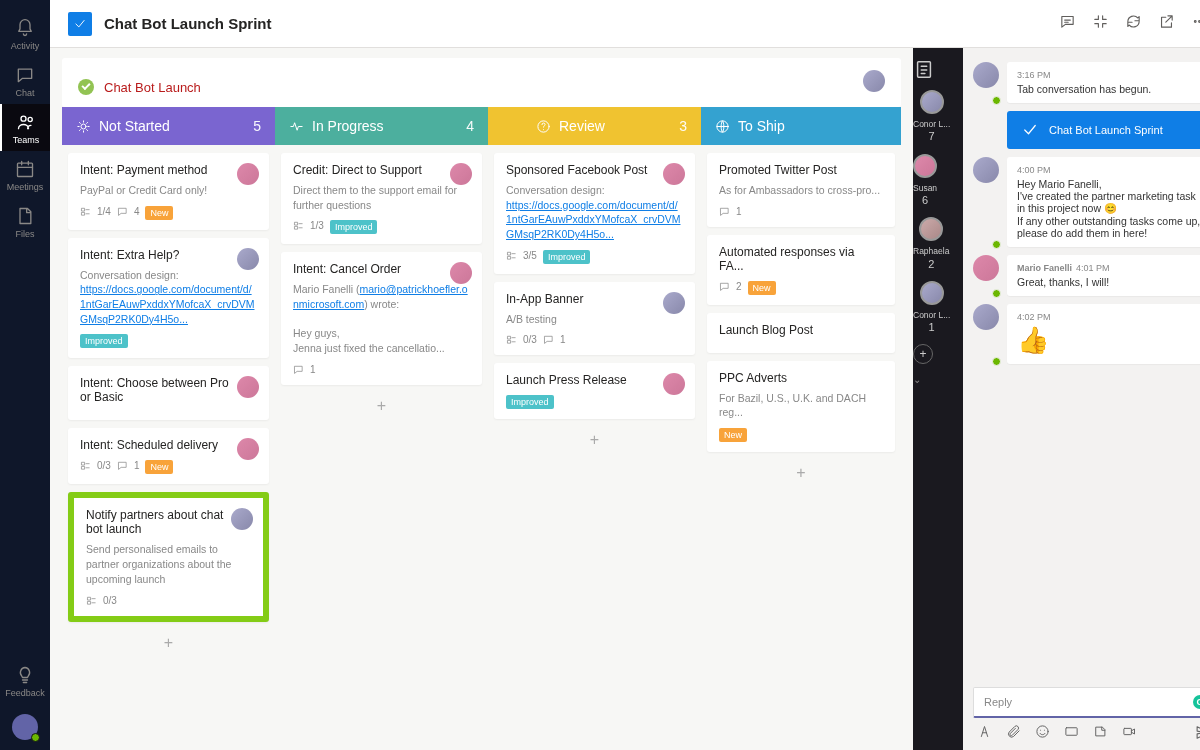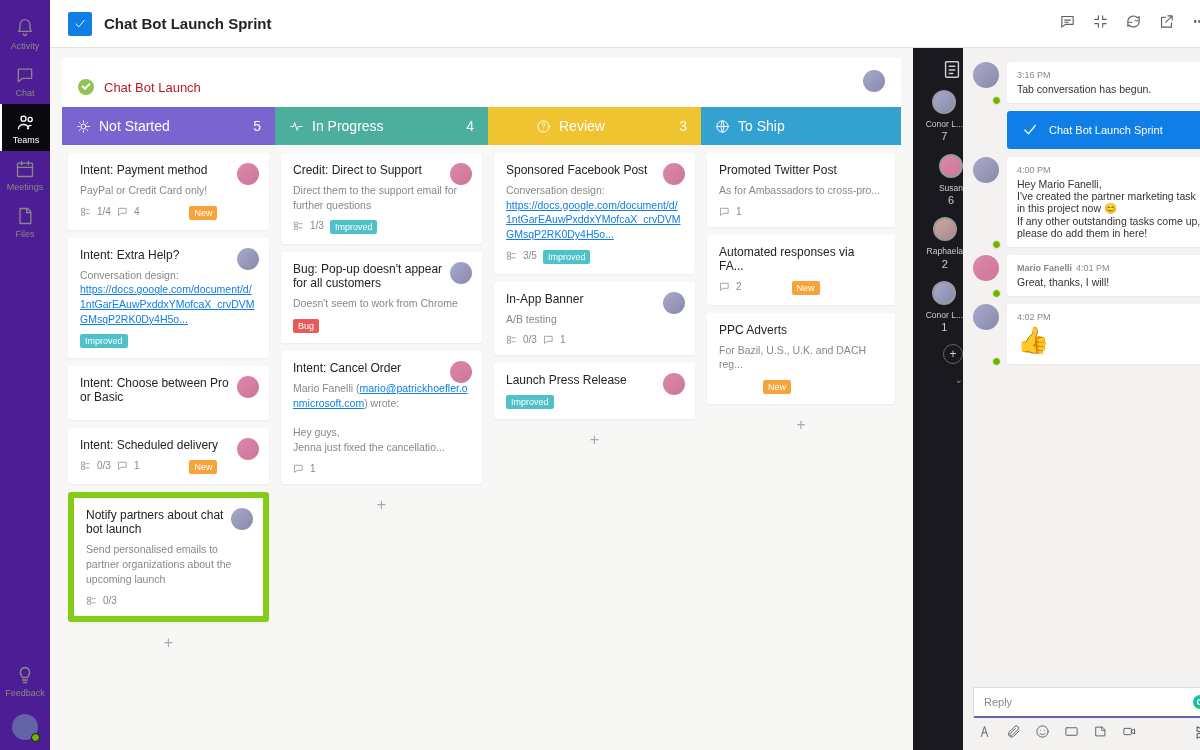--- a/index.html
+++ b/index.html
@@ -1,17 +1,17 @@
 <!DOCTYPE html>
 <html><head>
 <meta charset="utf-8">
 <style>
 * { box-sizing: border-box; margin: 0; padding: 0; font-family: -apple-system, "Segoe UI", sans-serif; }
 body { width: 1200px; height: 750px; overflow: hidden; display: flex; background: #f3f2f1; }
-.rail { width: 68px; background: #4c1d95; display: flex; flex-direction: column; align-items: center; padding-top: 10px; color: #8a8886; }
+.rail { width: 68px; background: #0f172a; display: flex; flex-direction: column; align-items: center; padding-top: 10px; color: #8a8886; }
 .rail-item { width: 50px; display: flex; flex-direction: column; align-items: center; padding: 8px 0 6px; font-size: 9px; cursor: pointer; }
 .rail-item.active { background: #0a0910; color: #fff; border-left: 2px solid #fff; }
 .rail-icon { width: 20px; height: 20px; margin-bottom: 3px; position: relative; }
 .rail-spacer { flex: 1; }
 .rail-avatar { width: 26px; height: 26px; border-radius: 50%; background: #6264a7; margin: 10px 0; position: relative; }
 .presence { position: absolute; right: -2px; bottom: -2px; width: 9px; height: 9px; background: #6bb700; border-radius: 50%; border: 1.5px solid #14131b; }
 .main { flex: 1; display: flex; flex-direction: column; background: #fff; }
 .topbar { height: 48px; display: flex; align-items: center; padding: 0 18px; border-bottom: 1px solid #e1dfdd; }
 .tab-chk { width: 24px; height: 24px; background: #0f7ee6; border-radius: 2px; display: flex; align-items: center; justify-content: center; margin-right: 12px; }
 .tab-chk svg { stroke: #fff; }
@@ -40,25 +40,25 @@
 .col-body { flex: 1; padding: 8px 6px 14px; overflow-y: auto; display: flex; flex-direction: column; gap: 8px; background: #f7f7f5; }
 .card { background: #fff; border-radius: 3px; padding: 10px 12px 10px; position: relative; box-shadow: 0 1px 2px rgba(0,0,0,.05); }
 .card.sel { border: 6px solid #84cc16; }
 .card-title { font-size: 12px; color: #252423; margin-bottom: 6px; padding-right: 24px; }
 .card-desc { font-size: 10.5px; color: #888; line-height: 1.4; }
 .card-link { color: #0f7ee6; text-decoration: underline; word-break: break-all; }
 .card-ava { position: absolute; right: 10px; top: 10px; }
 .meta { display: flex; align-items: flex-start; gap: 6px; margin-top: 8px; font-size: 10px; color: #888; }
 .meta-ico { width: 11px; height: 11px; }
 .tag { font-size: 9px; padding: 2px 5px; border-radius: 2px; color: #fff; }
-.tag.new { background: #f8a33a; margin-left: 44px; }
+.tag.new { background: #f8a33a; }
 .tag.imp { background: #4dc2c9; }
 .tag.bug { background: #e85b5b; }
 .add-card { text-align: center; color: #aaa; font-size: 16px; padding: 4px; cursor: pointer; }
-.people { width: 50px; background: #1a191f; display: flex; flex-direction: column; align-items: flex-end; padding: 10px 0; gap: 10px; color: #ccc; }
+.people { width: 50px; background: #1a191f; display: flex; flex-direction: column; align-items: flex-start; padding: 10px 0; gap: 10px; color: #ccc; }
 .people-top { width: 22px; height: 22px; }
 .person { text-align: center; font-size: 8.5px; line-height: 1.2; }
 .person .avatar { width: 24px; height: 24px; border: 2px solid #999; margin: 0 auto 3px; }
 .person .badge { font-size: 11px; margin-top: 1px; }
 .people-add { width: 20px; height: 20px; border: 1px solid #666; border-radius: 50%; display: flex; align-items: center; justify-content: center; font-size: 12px; cursor: pointer; }
 .chev { color: #888; font-size: 10px; cursor: pointer; }
 .chat { width: 263px; background: #f3f2f1; display: flex; flex-direction: column; }
 .msgs { flex: 1; padding: 14px 10px 6px; overflow-y: auto; display: flex; flex-direction: column; gap: 8px; }
 .msg { display: flex; gap: 8px; }
 .msg-ava { flex-shrink: 0; position: relative; width: 26px; }
@@ -260,28 +260,20 @@
                 <svg class="meta-ico" viewBox="0 0 24 24">
                     <rect x="4" y="5" width="6" height="6"></rect>
                     <rect x="4" y="14" width="6" height="6"></rect>
                     <path d="M13 8h7M13 17h7"></path>
                   </svg>
                 <span>1/3</span>
                 <span class="tag imp">Improved</span>
               </div>
             </div>
             <div class="card">
-              <span class="avatar b card-ava"></span>
-              <div class="card-title">Bug: Pop-up doesn't appear for all customers</div>
-              <div class="card-desc">Doesn't seem to work from Chrome</div>
-              <div class="meta">
-                  <span class="tag bug">Bug</span>
-                </div>
-            </div>
-            <div class="card">
               <span class="avatar a card-ava"></span>
               <div class="card-title">Intent: Cancel Order</div>
               <div class="card-desc">
                 <span>Mario Fanelli (</span><a class="card-link">mario@patrickhoefler.onmicrosoft.com</a><span>) wrote:</span><br><br>
                 <span>Hey guys,</span><br>
                 <span>Jenna just fixed the cancellatio...</span>
               </div>
               <div class="meta">
                 <svg class="meta-ico" viewBox="0 0 24 24">
                     <path d="M4 5h16v11H9l-5 4z"></path>
@@ -372,20 +364,23 @@
               <div class="card-title">Automated responses via FA...</div>
               <div class="meta">
                 <svg class="meta-ico" viewBox="0 0 24 24">
                     <path d="M4 5h16v11H9l-5 4z"></path>
                   </svg>
                 <span>2</span>
                 <span class="tag new">New</span>
               </div>
             </div>
             <div class="card">
+              <div class="card-title">Launch Blog Post</div>
+            </div>
+            <div class="card">
               <div class="card-title">PPC Adverts</div>
               <div class="card-desc">For Bazil, U.S., U.K. and DACH reg...</div>
               <div class="meta">
                   <span class="tag new">New</span>
                 </div>
             </div>
             <div class="add-card">+</div>
           </div>
         </div>
       </div>

